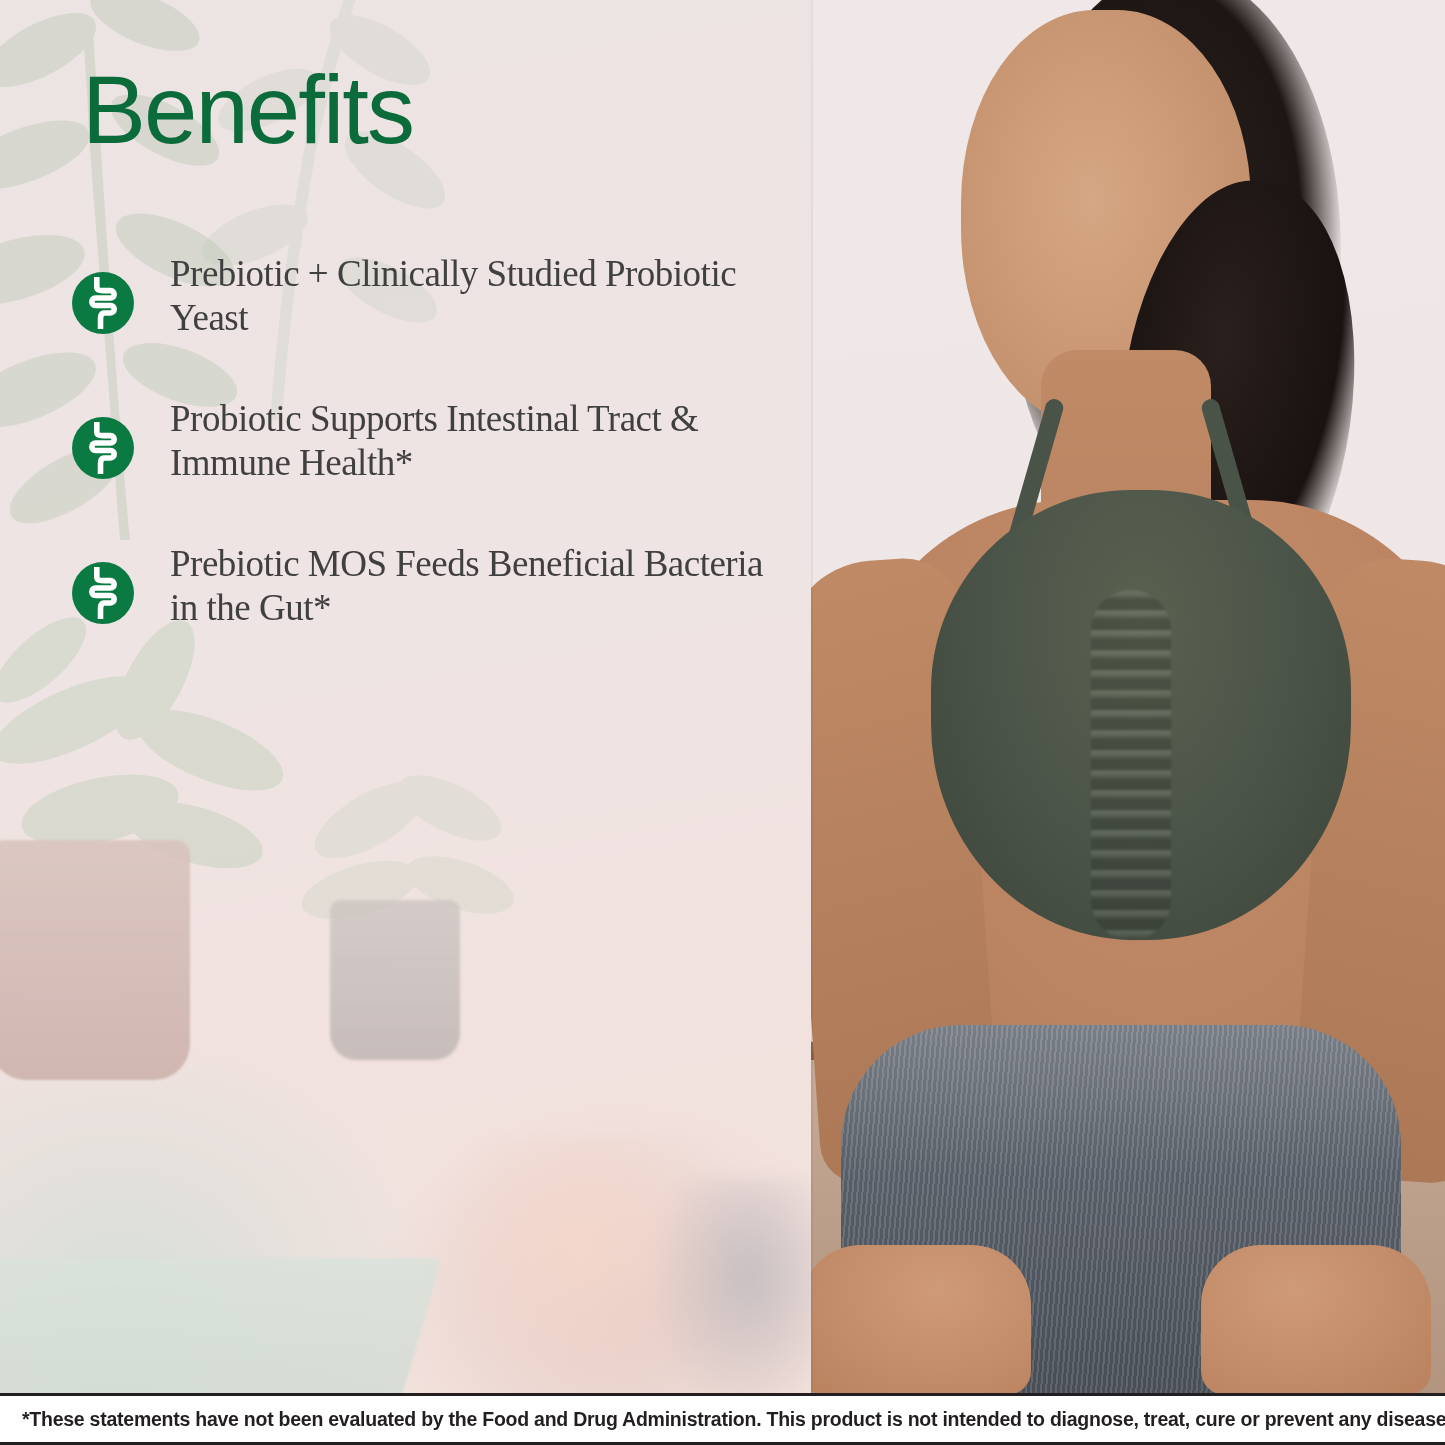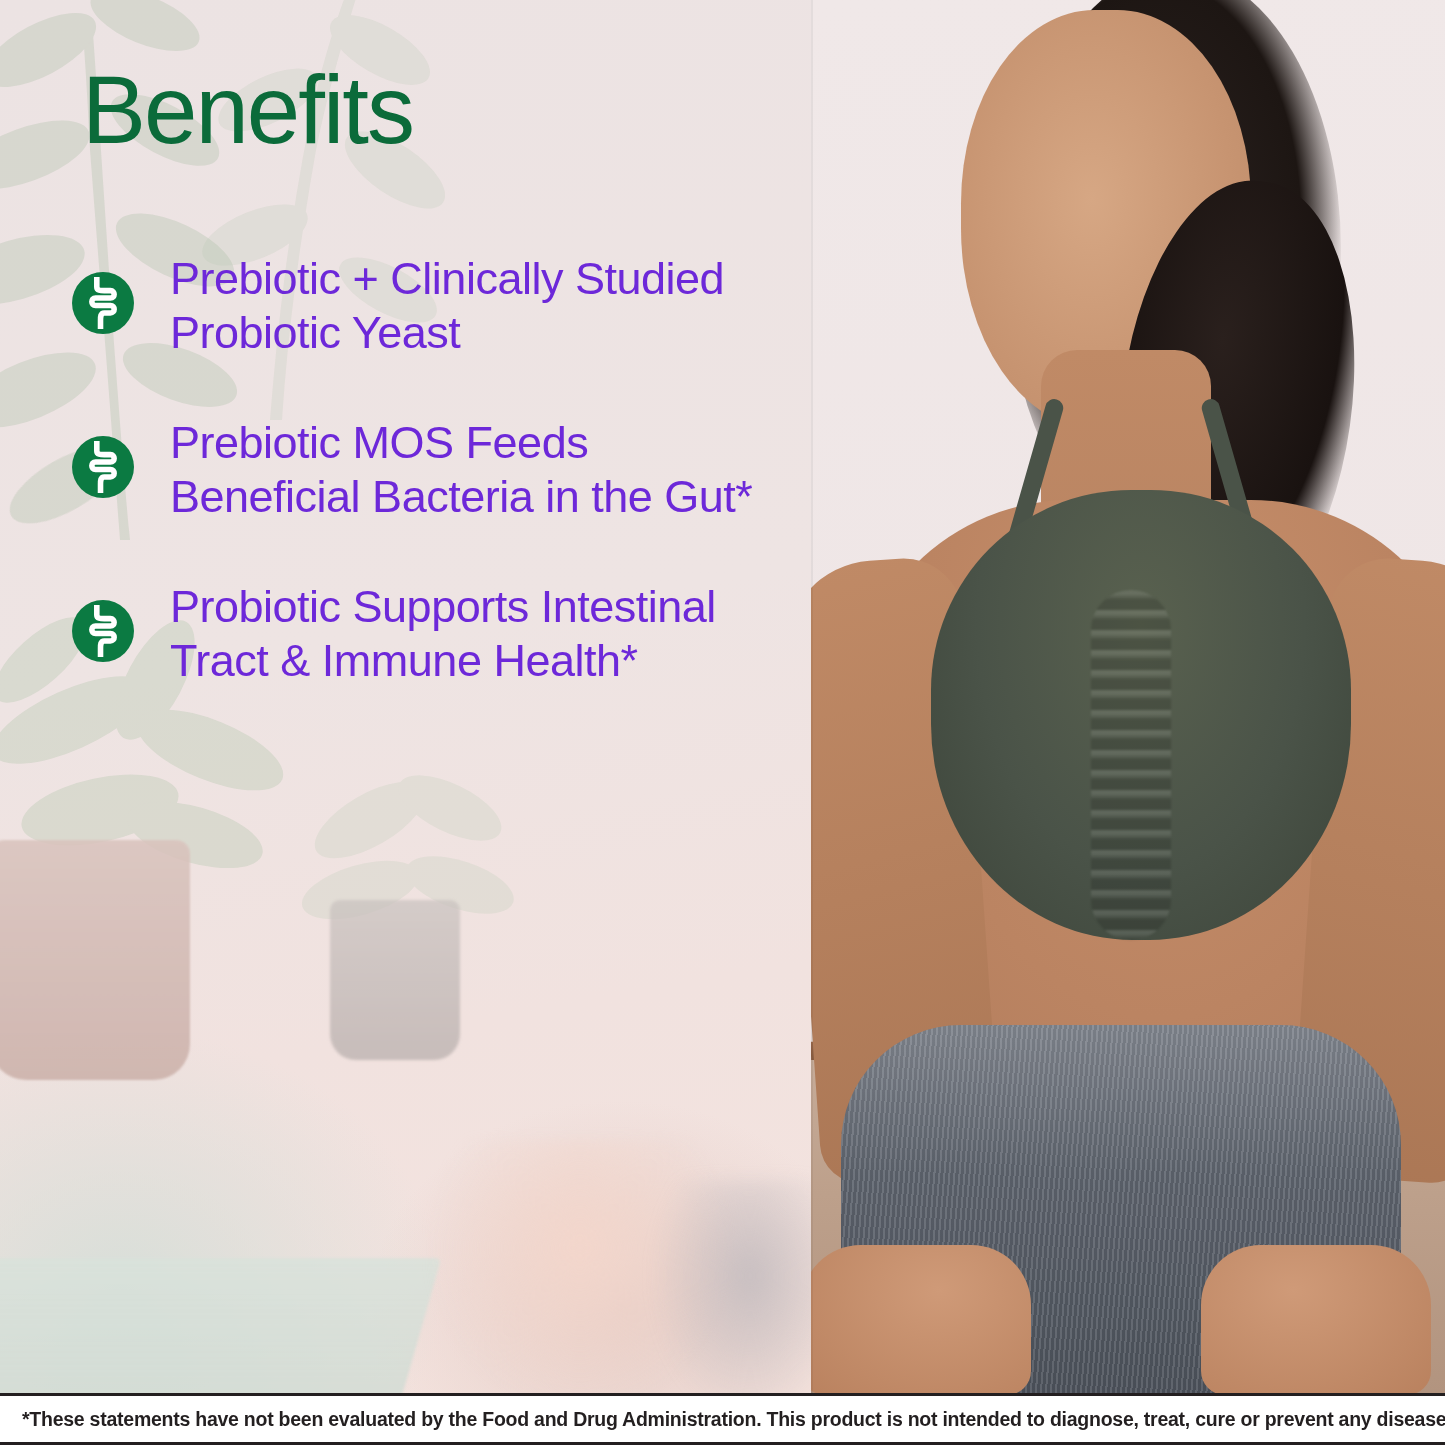--- a/index.html
+++ b/index.html
@@ -106,26 +106,27 @@
     margin-bottom: 56px;
   }
   .gut-icon {
     flex: 0 0 auto;
     width: 62px; height: 62px;
     margin-right: 36px;
     margin-top: 20px;
   }
   .gut-icon svg { display:block; width:62px; height:62px; }
   .benefit-text {
-    font-size: 45px;
+    font-size: 37px;
     line-height: 1.20;
-    color: #6d28d9;
+    color: #404040;
     font-weight: 400;
     letter-spacing: -0.5px;
     max-width: 620px;
+    font-family: Liberation Serif, serif;
   }
 
   
   .right-panel {
     position: absolute;
     left: 811px; top: 0;
     width: 634px; height: 1393px;
     overflow: hidden;
     background: #efe6e6;
   }
@@ -339,31 +340,31 @@
         <div class="benefit-text">Prebiotic + Clinically Studied Probiotic Yeast</div>
       </div>
 
       <div class="benefit-row">
         <span class="gut-icon">
           <svg viewBox="0 0 100 100">
             <circle cx="50" cy="50" r="50" fill="#0b7a42"></circle>
             <path d="M40 8 L40 24 C40 30 46 30 52 30 L62 30 C70 30 70 42 62 42 L38 42 C30 42 30 54 38 54 L62 54 C70 54 70 66 62 66 L52 66 C46 66 46 72 46 78 L46 92" fill="none" stroke="#ffffff" stroke-width="9" stroke-linecap="butt" stroke-linejoin="round"></path>
           </svg>
         </span>
-        <div class="benefit-text">Prebiotic MOS Feeds Beneficial Bacteria in the Gut*</div>
+        <div class="benefit-text">Probiotic Supports Intestinal Tract &amp; Immune Health*</div>
       </div>
 
       <div class="benefit-row">
         <span class="gut-icon">
           <svg viewBox="0 0 100 100">
             <circle cx="50" cy="50" r="50" fill="#0b7a42"></circle>
             <path d="M40 8 L40 24 C40 30 46 30 52 30 L62 30 C70 30 70 42 62 42 L38 42 C30 42 30 54 38 54 L62 54 C70 54 70 66 62 66 L52 66 C46 66 46 72 46 78 L46 92" fill="none" stroke="#ffffff" stroke-width="9" stroke-linecap="butt" stroke-linejoin="round"></path>
           </svg>
         </span>
-        <div class="benefit-text">Probiotic Supports Intestinal Tract &amp; Immune Health*</div>
+        <div class="benefit-text">Prebiotic MOS Feeds Beneficial Bacteria in the Gut*</div>
       </div>
 
     </div>
   </div>
 
   <div class="right-panel">
     <div class="studio-bg"></div>
     <div class="baseboard"></div>
     <div class="floor"></div>
 

